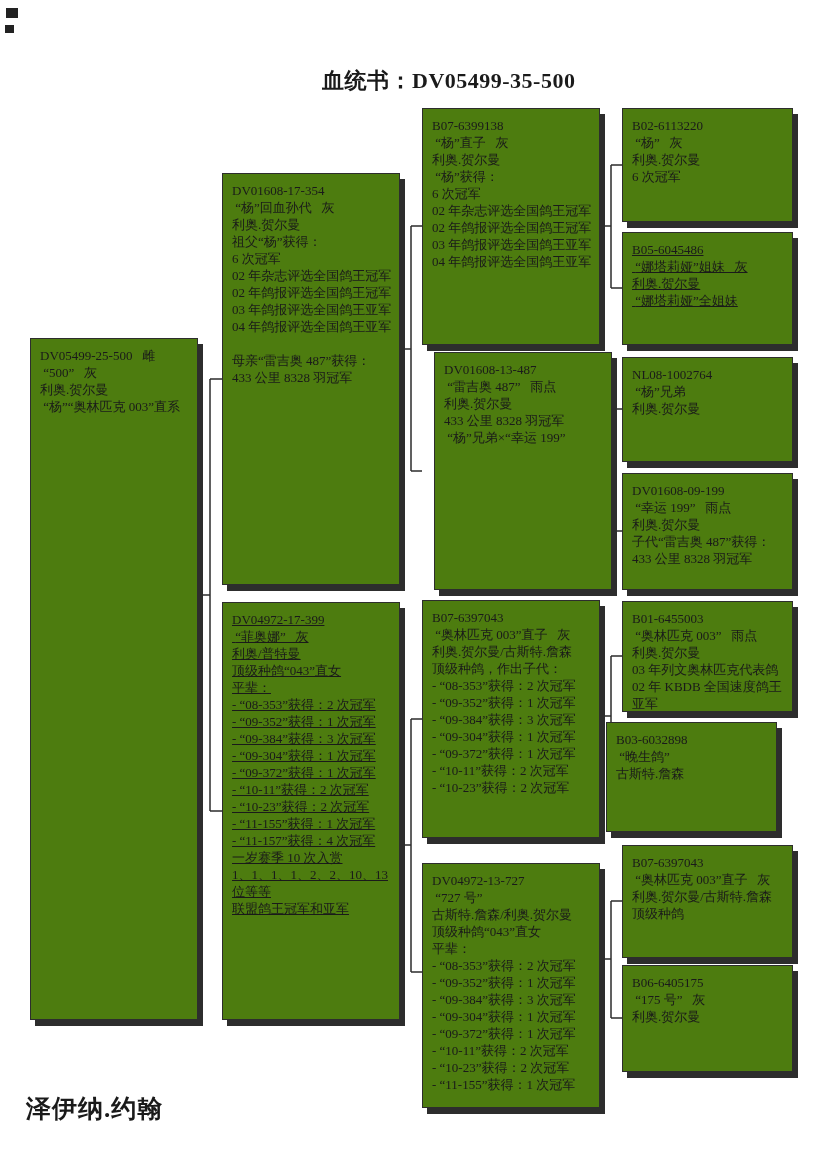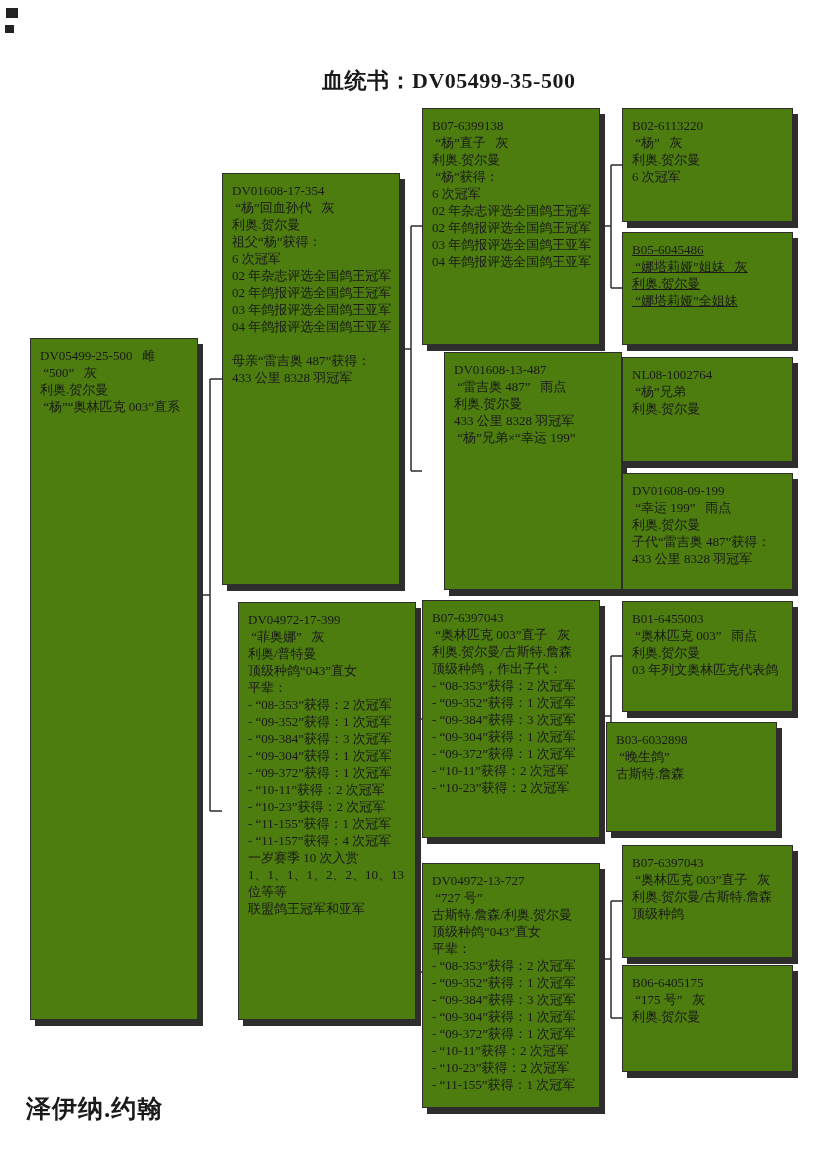--- a/index.html
+++ b/index.html
@@ -31,24 +31,24 @@
   }
   .line{min-height:17px;white-space:pre-wrap;}
   svg.connectors{position:absolute;left:0;top:0;pointer-events:none;}
   .artifact{position:absolute;background:#222;}
   .a1{left:6px;top:8px;width:12px;height:10px;}
   .a2{left:5px;top:25px;width:9px;height:8px;}
   
   .b-subject{left:30px;top:338px;width:168px;height:682px;}
   
   .b-sire{left:222px;top:173px;width:178px;height:412px;}
-  .b-dam{left:238px;top:602px;width:178px;height:418px;}
+  .b-dam{left:222px;top:602px;width:178px;height:418px;text-decoration:underline;}
   
   .b-ss{left:422px;top:108px;width:178px;height:237px;}
-  .b-sd{left:444px;top:352px;width:178px;height:238px;}
+  .b-sd{left:434px;top:352px;width:178px;height:238px;}
   .b-ds{left:422px;top:600px;width:178px;height:238px;}
   .b-dd{left:422px;top:863px;width:178px;height:245px;}
   
   .b-sss{left:622px;top:108px;width:171px;height:114px;}
   .b-ssd{left:622px;top:232px;width:171px;height:113px;text-decoration:underline;}
   .b-sds{left:622px;top:357px;width:171px;height:105px;}
   .b-sdd{left:622px;top:473px;width:171px;height:117px;}
   .b-dss{left:622px;top:601px;width:171px;height:111px;}
   .b-dsd{left:606px;top:722px;width:171px;height:110px;}
   .b-dds{left:622px;top:845px;width:171px;height:113px;}
@@ -185,20 +185,21 @@
     <div class="line"> “幸运 199”   雨点</div>
     <div class="line">利奥.贺尔曼</div>
     <div class="line">子代“雷吉奥 487”获得：</div>
     <div class="line">433 公里 8328 羽冠军</div>
   </div>
 <div class="box b-dss">
     <div class="line">B01-6455003</div>
     <div class="line"> “奥林匹克 003”   雨点</div>
     <div class="line">利奥.贺尔曼</div>
     <div class="line">03 年列文奥林匹克代表鸽</div>
+    <div class="line">02 年 KBDB 全国速度鸽王亚军</div>
   </div>
 <div class="box b-dsd">
     <div class="line">B03-6032898</div>
     <div class="line"> “晚生鸽”</div>
     <div class="line">古斯特.詹森</div>
   </div>
 <div class="box b-dds">
     <div class="line">B07-6397043</div>
     <div class="line"> “奥林匹克 003”直子   灰</div>
     <div class="line">利奥.贺尔曼/古斯特.詹森</div>

